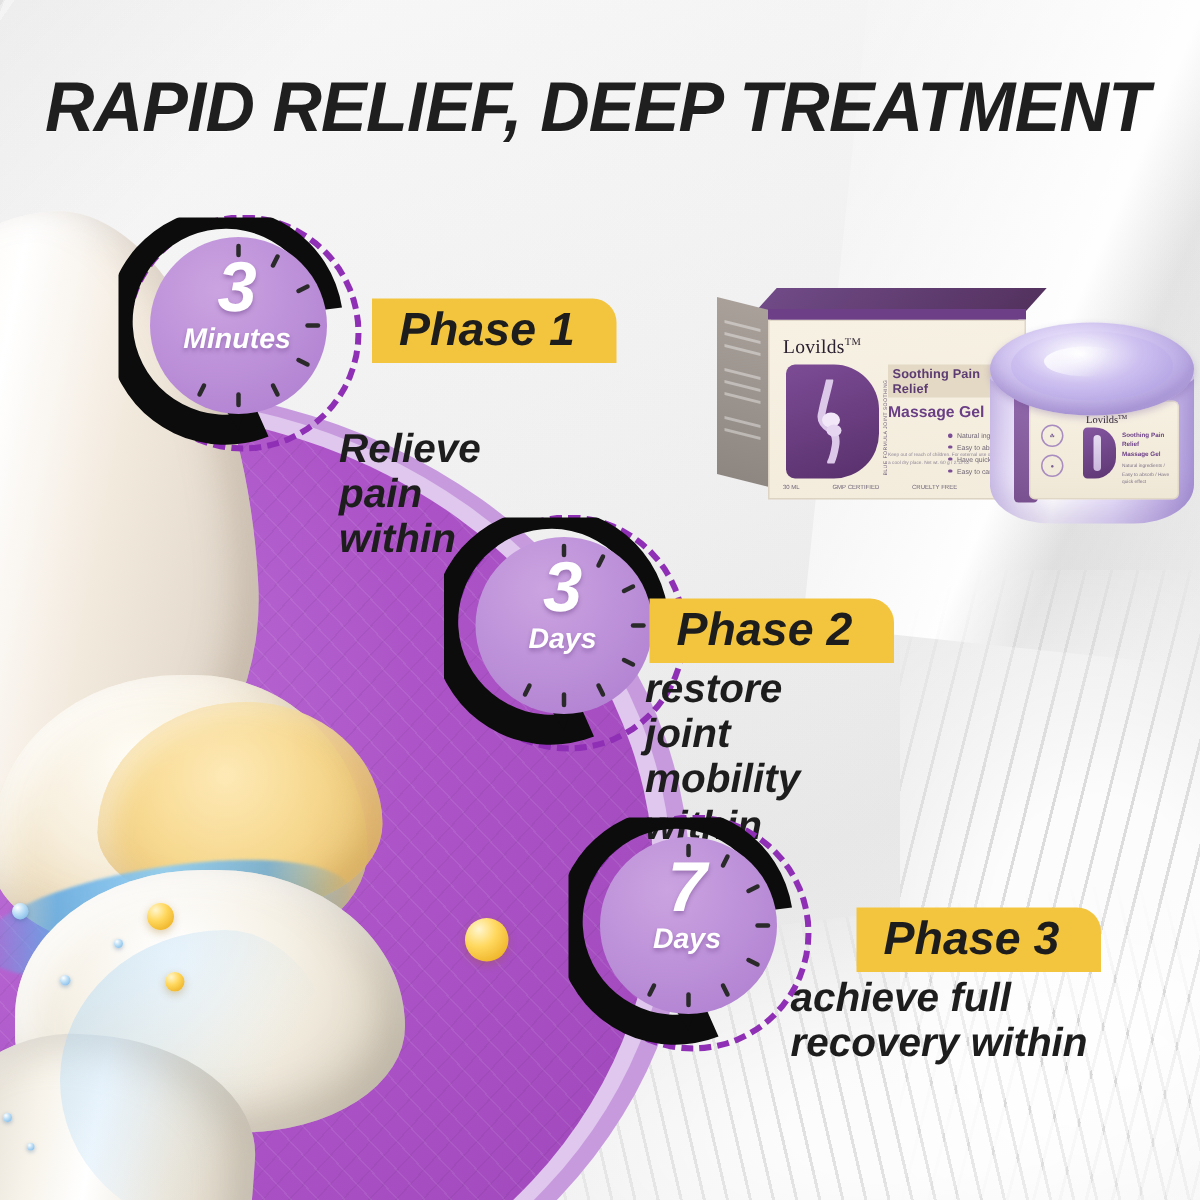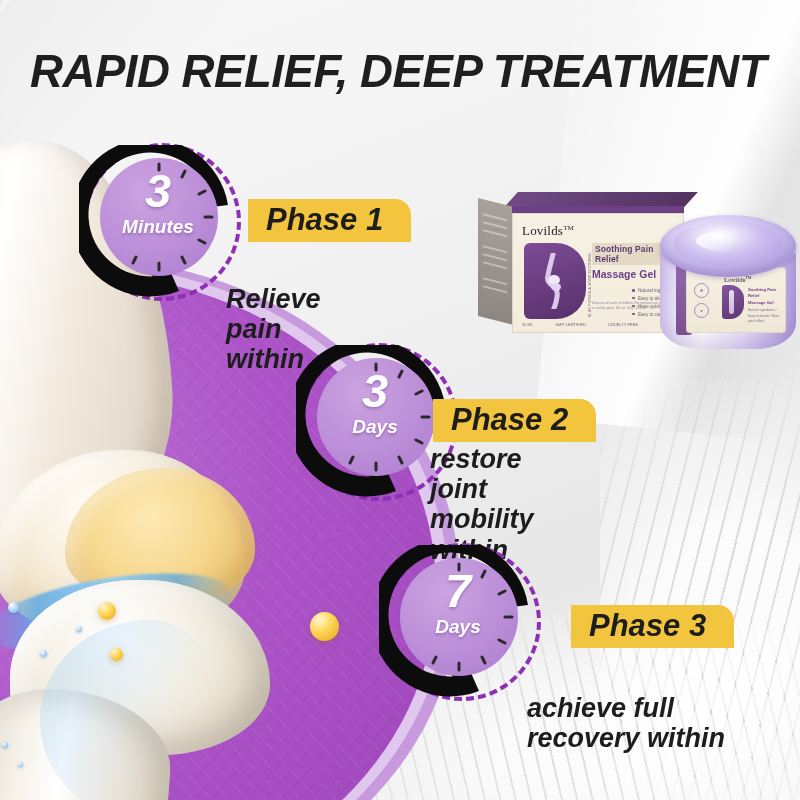--- a/index.html
+++ b/index.html
@@ -317,21 +317,21 @@
           <line x1="59" y1="112" x2="59" y2="105"></line>
           <line x1="33" y1="105" x2="36" y2="99"></line>
         </g>
       </svg>
       <div class="num">7</div>
       <div class="unit">Days</div>
     </div>
     <div class="banner" style="left:140px;top:62px;margin-left:48px;">
       <span>Phase 3</span>
     </div>
-    <div class="subtitle" style="left:144px;top:107px;width:235px;margin-top:43px;">achieve full recovery within</div>
+    <div class="subtitle" style="left:144px;top:107px;width:235px;">achieve full recovery within</div>
   </div>
 
   <div class="product">
 
     <div class="box">
       <div class="box-top"></div>
       <div class="box-side">
         <div class="sl" style="top:14px;"></div>
           <div class="sl" style="top:22px;"></div>
         <div class="sl" style="top:30px;"></div>

